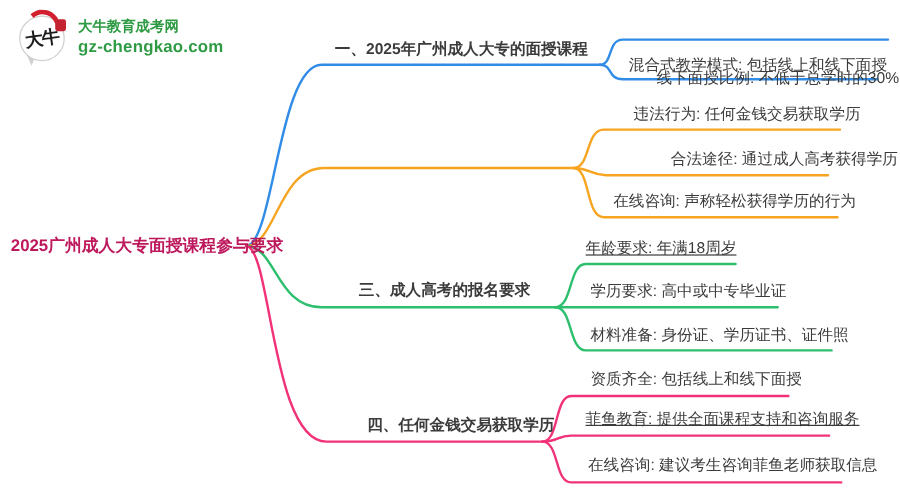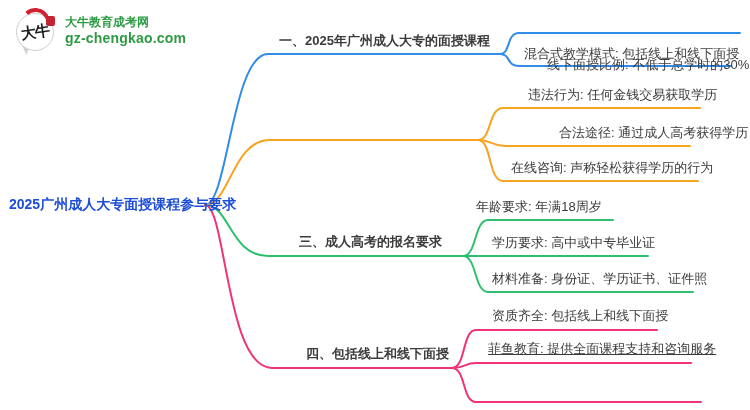--- a/index.html
+++ b/index.html
@@ -13,21 +13,21 @@
   .wires { position: absolute; left: 0; top: 0; width: 750px; height: 410px; }
   .wires path { fill: none; stroke-width: 2; stroke-linecap: round; }
 
   .node {
     position: absolute;
     white-space: nowrap;
     color: #3b3b3b;
     font-weight: 600;
     line-height: 1.25;
   }
-  .root-node  { font-size: 14px; color: #1d4ed8; }
+  .root-node  { font-size: 14px; color: #be185d; }
   .branch-node{ font-size: 13px; }
   .leaf-node  { font-size: 13px; font-weight: 500; }
 
   
   .logo { position: absolute; left: 14px; top: 8px; display: flex; align-items: center; gap: 7px; }
   .logo-icon { position: relative; width: 44px; height: 46px; }
   .logo-bubble {
     position: absolute; left: 2px; top: 5px; width: 38px; height: 38px;
     border: 1.5px solid #cfcfcf; border-radius: 50%;
     background: #fff;
@@ -96,29 +96,30 @@
     <div class="logo-text">
       <span class="logo-title" style="color:#2e9b44;">大牛教育成考网</span>
       <span class="logo-domain" style="color:#2e9b44;">gz-chengkao.com</span>
     </div>
   </div>
 
   <div class="node root-node" style="left:9px; top:196px;">2025广州成人大专面授课程参与要求</div>
 
   <div class="node branch-node" style="left:279px; top:33px;">一、2025年广州成人大专的面授课程</div>
   <div class="node branch-node" style="left:299px; top:234px;">三、成人高考的报名要求</div>
-  <div class="node branch-node" style="left:306px; top:346px;">四、包括线上和线下面授</div>
+  <div class="node branch-node" style="left:306px; top:346px;">四、任何金钱交易获取学历</div>
 
   <div class="node leaf-node" style="left:524px; top:12px;margin-top:34px;">混合式教学模式: 包括线上和线下面授</div>
   <div class="node leaf-node" style="left:547px; top:45px;margin-top:12px;">线下面授比例: 不低于总学时的30%</div>
 
   <div class="node leaf-node" style="left:528px; top:87px;">违法行为: 任何金钱交易获取学历</div>
   <div class="node leaf-node" style="left:517px; top:125px;margin-left:42px;">合法途径: 通过成人高考获得学历</div>
   <div class="node leaf-node" style="left:511px; top:160px;">在线咨询: 声称轻松获得学历的行为</div>
 
-  <div class="node leaf-node" style="left:476px; top:199px;">年龄要求: 年满18周岁</div>
+  <div class="node leaf-node" style="left:488px; top:199px;text-decoration:underline;">年龄要求: 年满18周岁</div>
   <div class="node leaf-node" style="left:492px; top:235px;">学历要求: 高中或中专毕业证</div>
   <div class="node leaf-node" style="left:492px; top:271px;">材料准备: 身份证、学历证书、证件照</div>
 
   <div class="node leaf-node" style="left:492px; top:308px;">资质齐全: 包括线上和线下面授</div>
   <div class="node leaf-node" style="left:488px; top:341px;text-decoration:underline;">菲鱼教育: 提供全面课程支持和咨询服务</div>
+  <div class="node leaf-node" style="left:490px; top:380px;">在线咨询: 建议考生咨询菲鱼老师获取信息</div>
 
 </div>
 
 </body></html>

